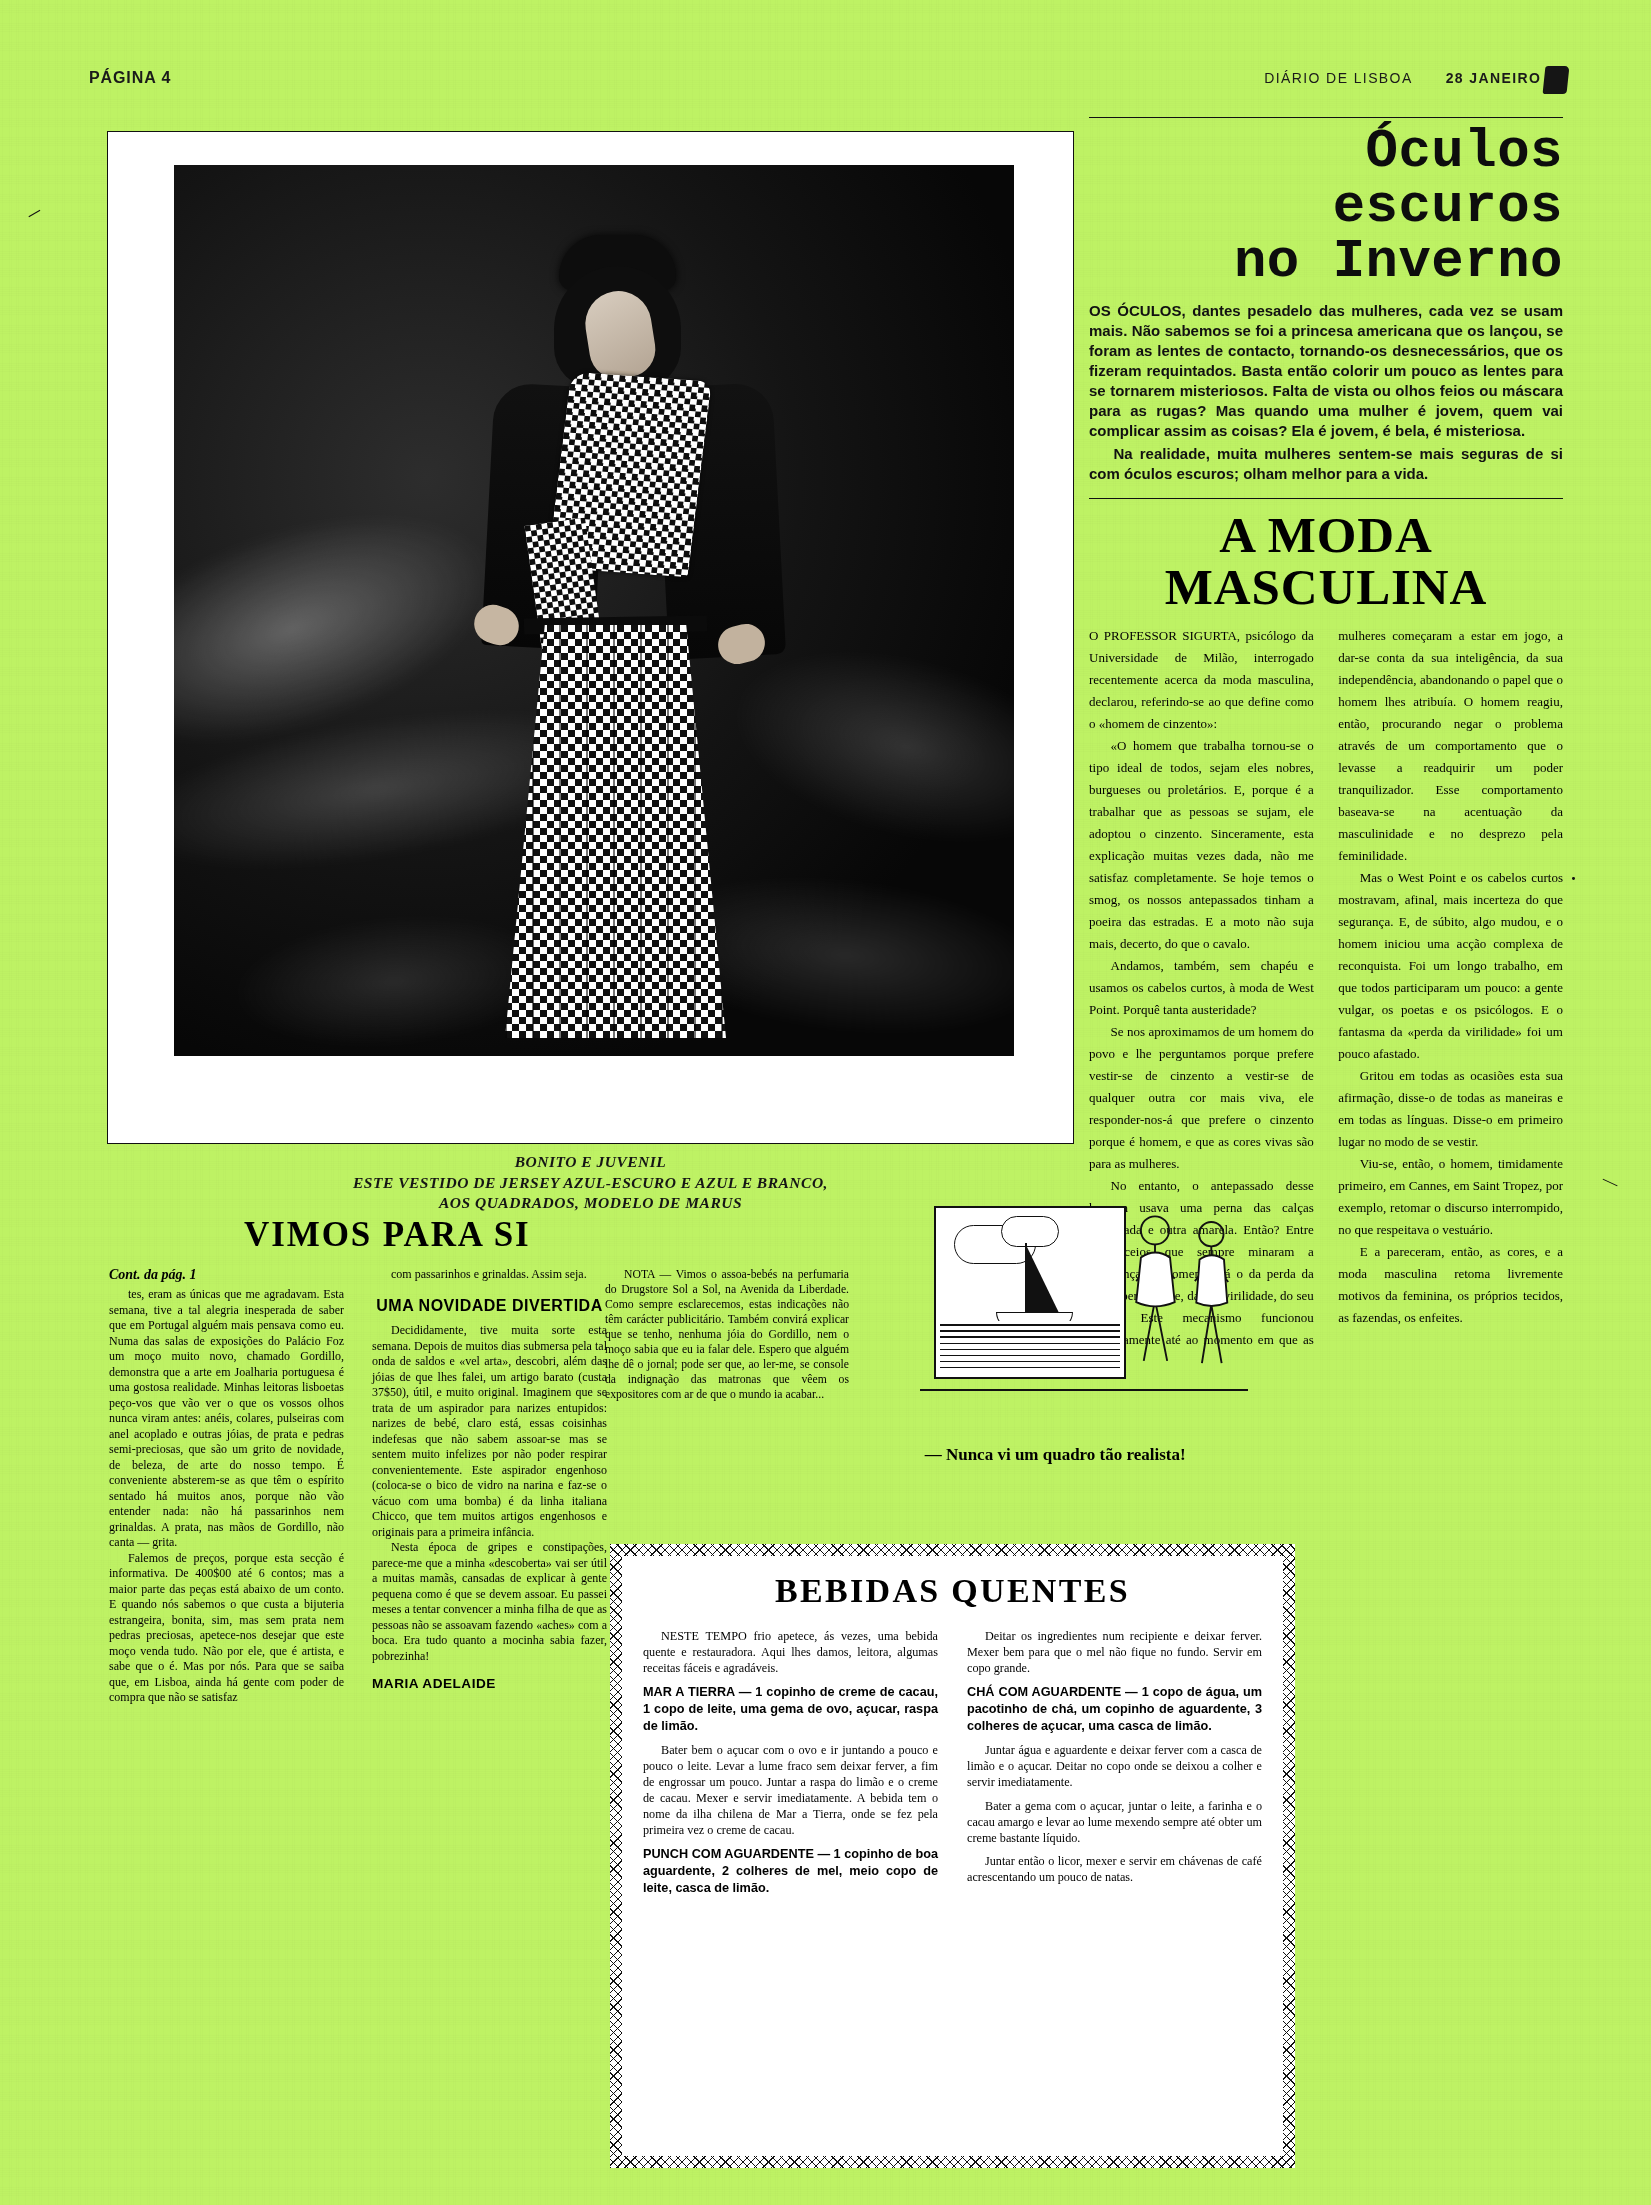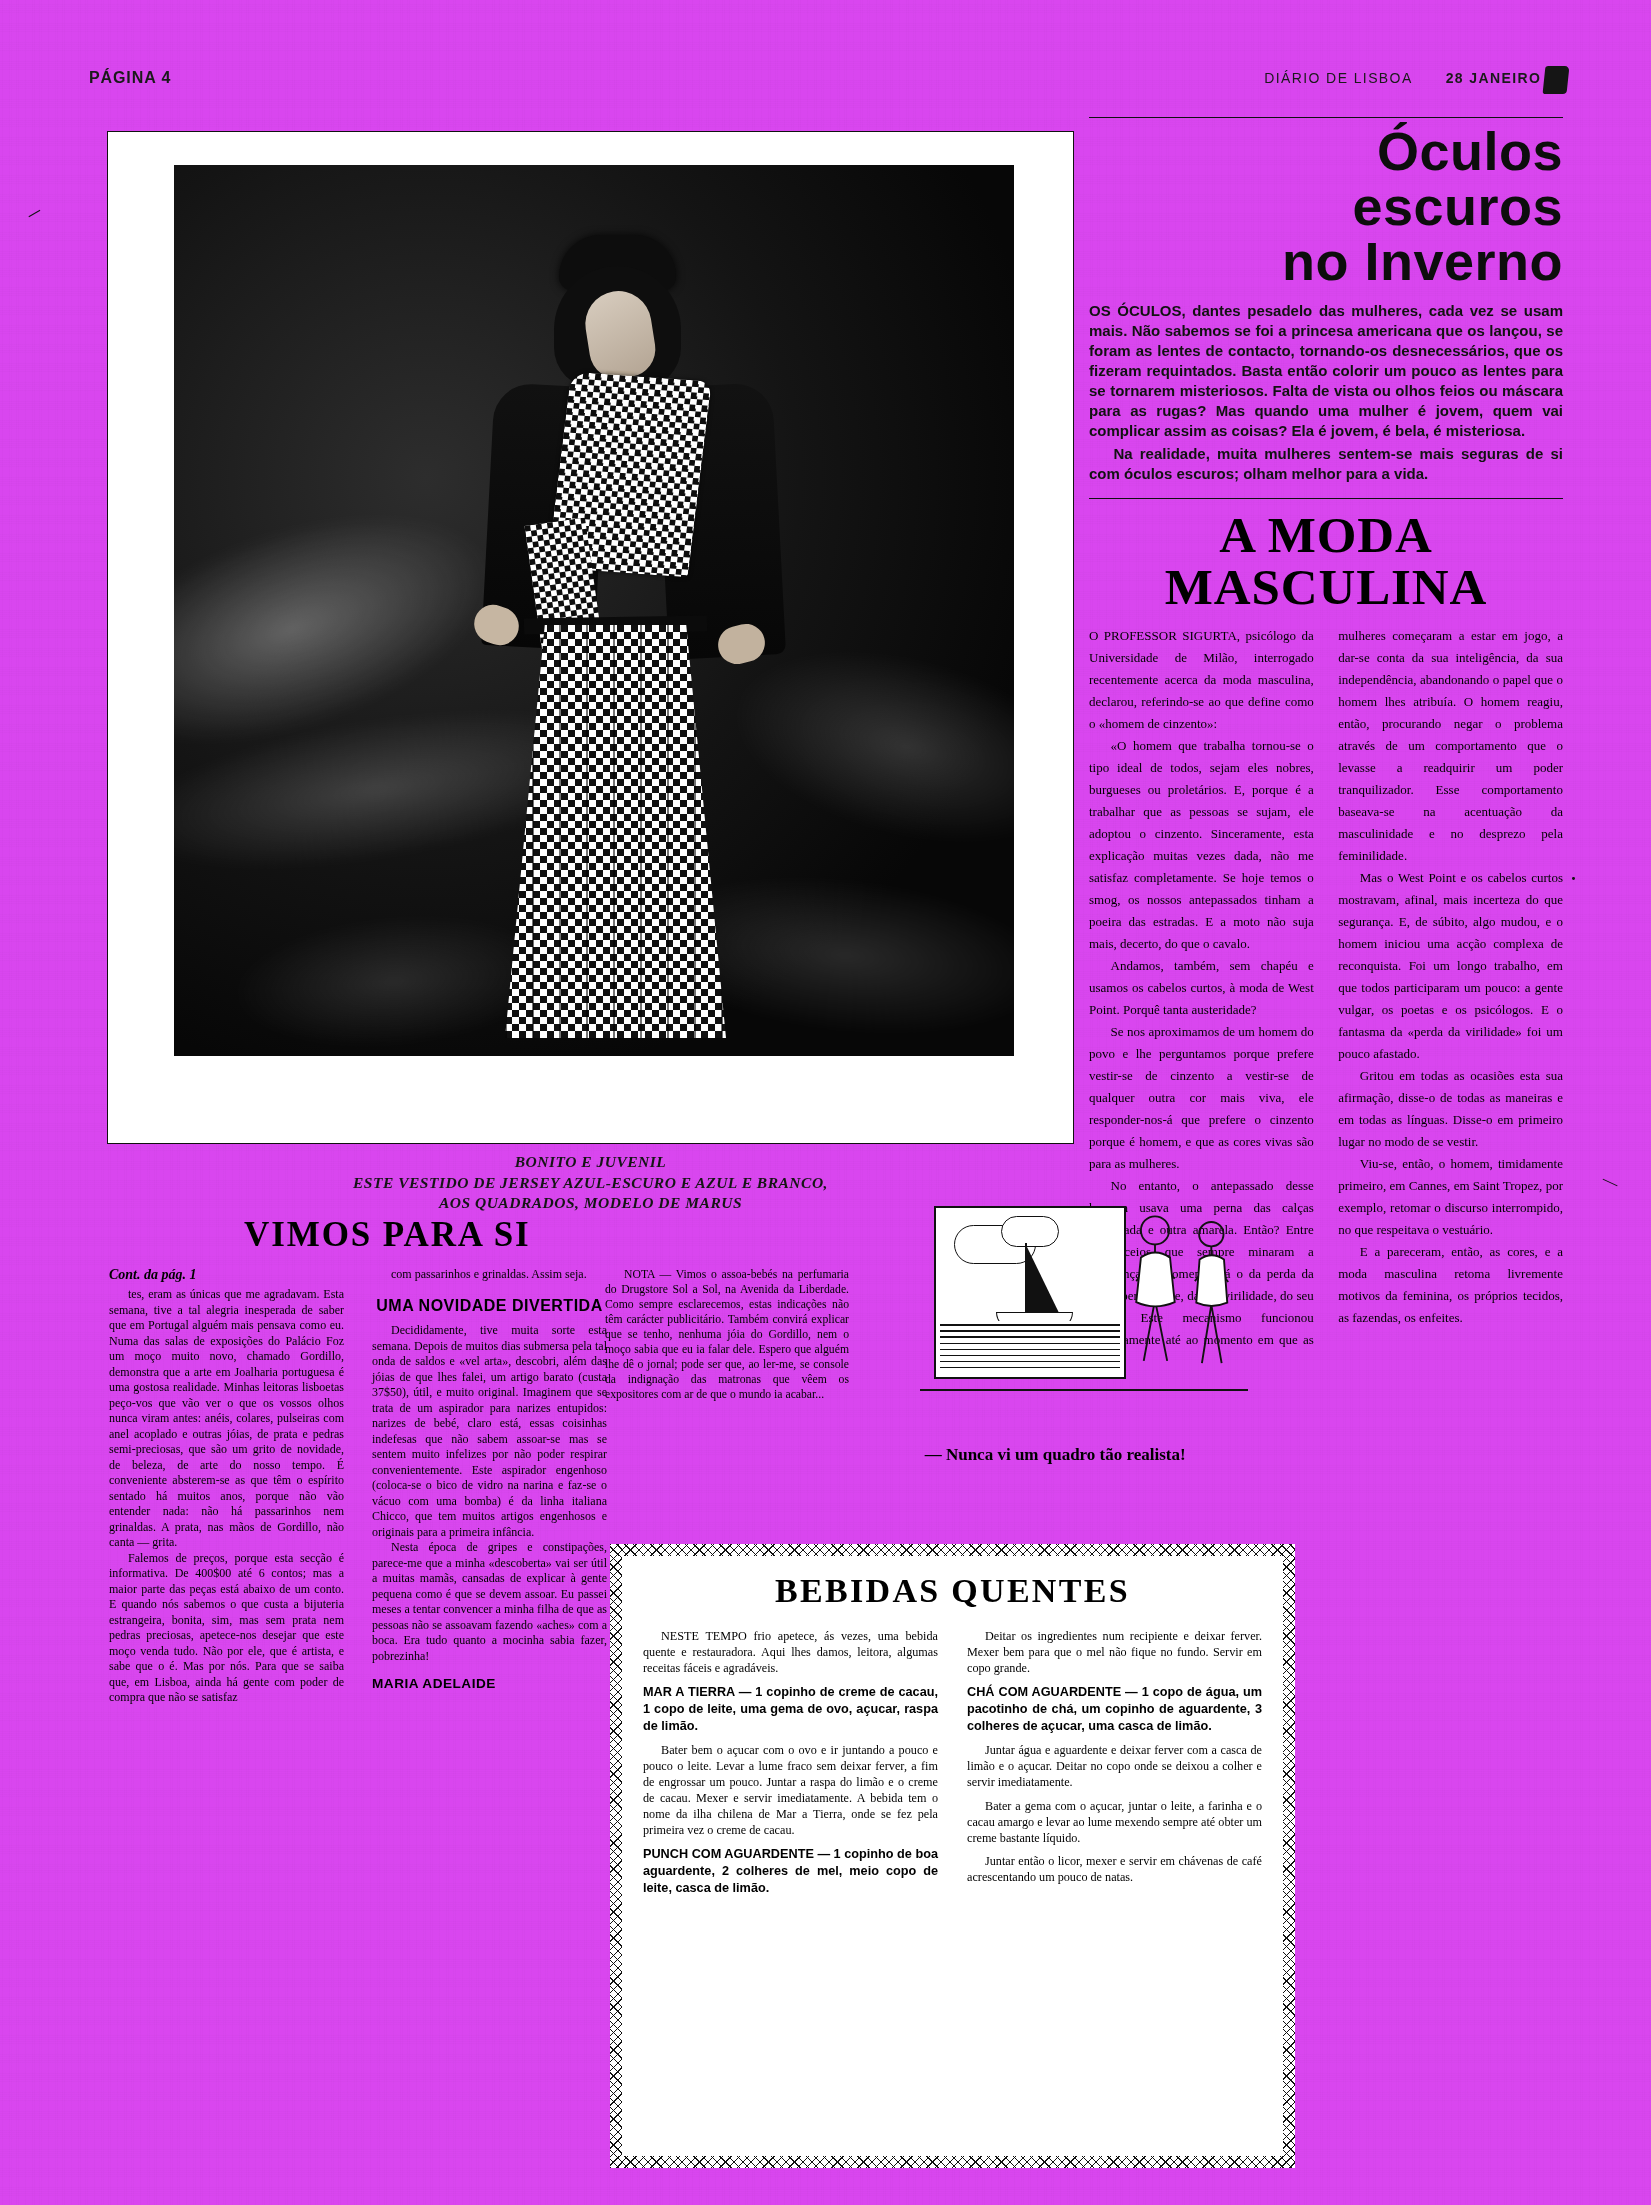--- a/index.html
+++ b/index.html
@@ -6,21 +6,21 @@
   body {
     width:1652px; height:2205px;
     background:#ffffff;
     font-family:"Liberation Serif", serif;
     color:#000;
     position:relative;
     overflow:hidden;
   }
   .page {
     position:absolute; inset:0;
-    background:#d946ef;
+    background:#bef264;
   }
   
   .page:before{
     content:"";
     position:absolute; inset:0;
     background:
       repeating-linear-gradient(0deg, rgba(0,0,0,0.012) 0px, rgba(0,0,0,0.012) 0.5px, transparent 0.5px, transparent 1.9px),
       repeating-linear-gradient(90deg, rgba(0,0,0,0.012) 0px, rgba(0,0,0,0.012) 0.5px, transparent 0.5px, transparent 2.3px);
     pointer-events:none;
   }
@@ -143,21 +143,21 @@
     color:#151515;
   }
 
   
   .rail {
     position:absolute; left:1089px; top:117px; width:474px;
   }
   .rule-top { border-top:1.4px solid #111; width:474px; margin-bottom:5.6px; }
   .head-oculos {
     text-align:right;
-    font-family:Liberation Sans, sans-serif;
+    font-family:Liberation Mono, monospace;
     font-weight:bold;
     font-size:54px; line-height:55px;
     letter-spacing:0.5px;
     color:#0d0d0d;
     margin:0 0 12.2px 0;
   }
   .lead {
     font-family:"Liberation Sans", sans-serif;
     font-weight:bold;
     font-size:15px; line-height:20px;

